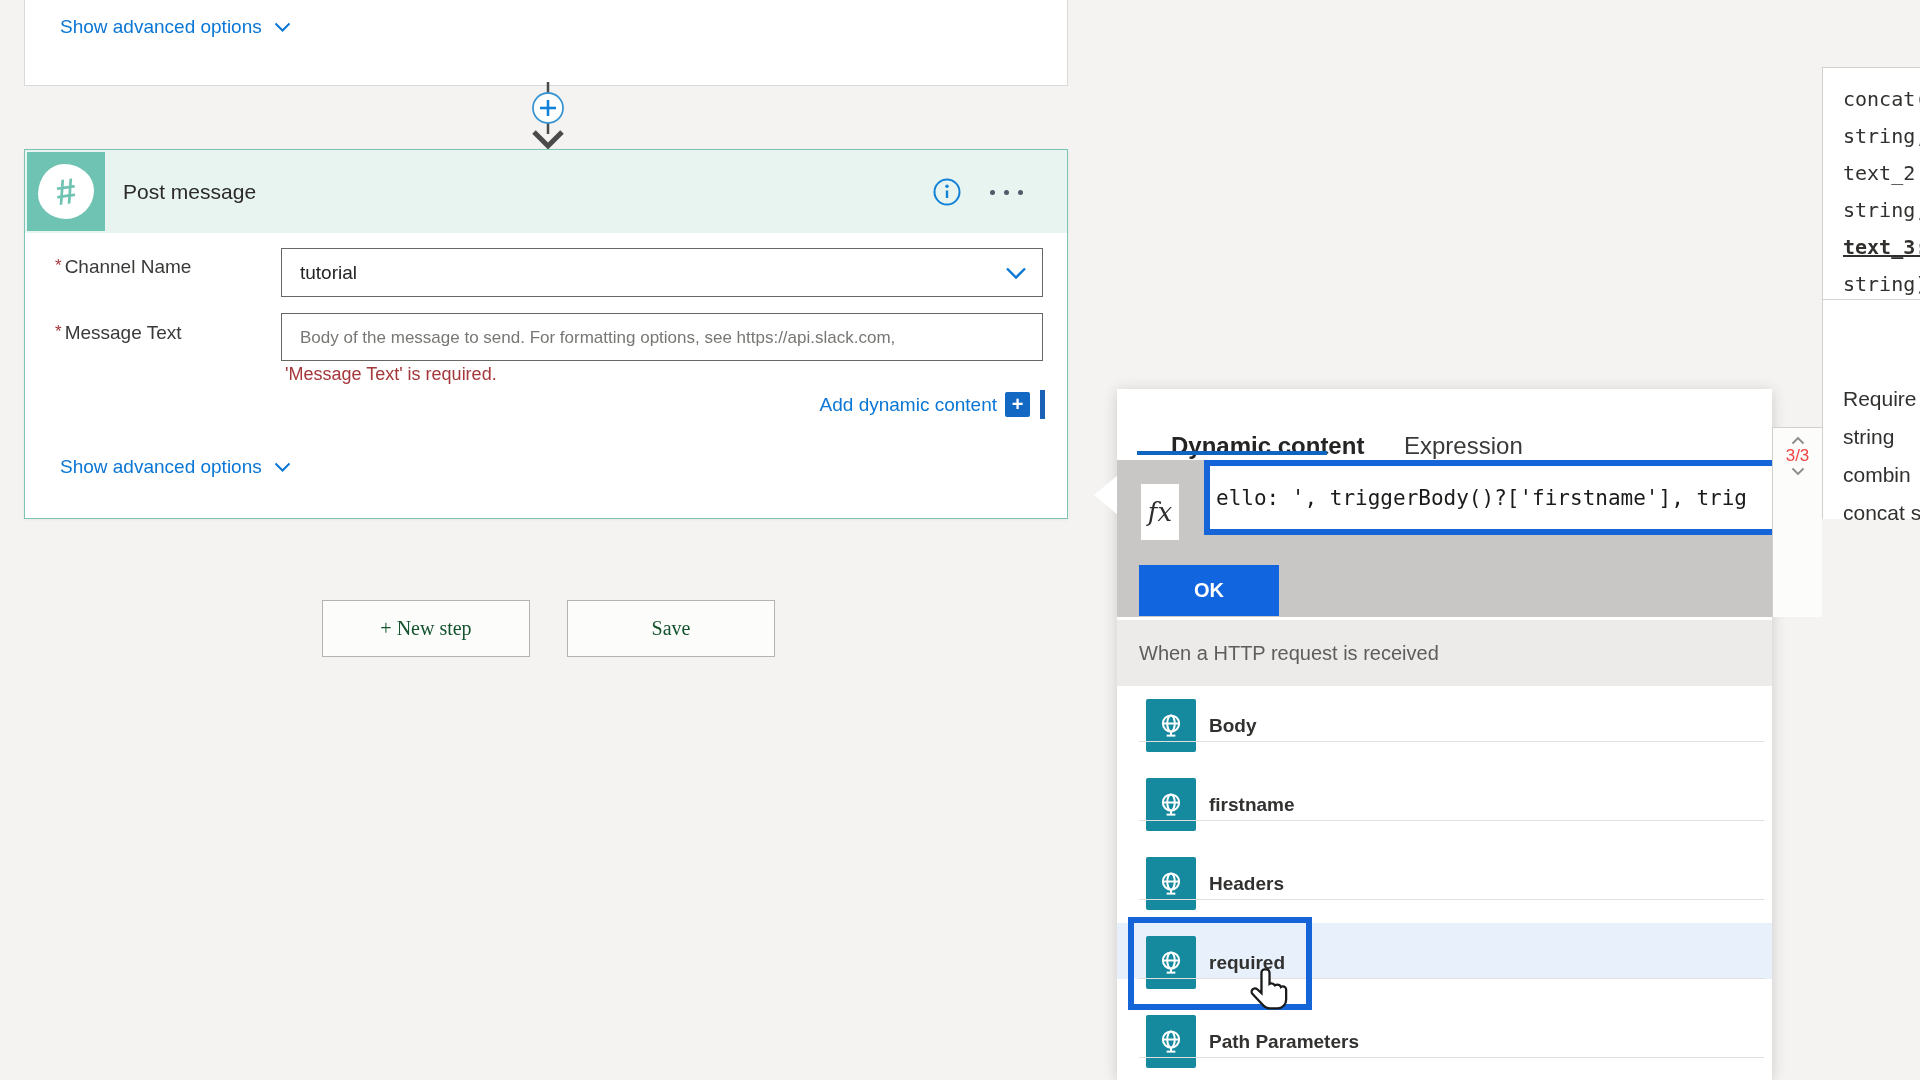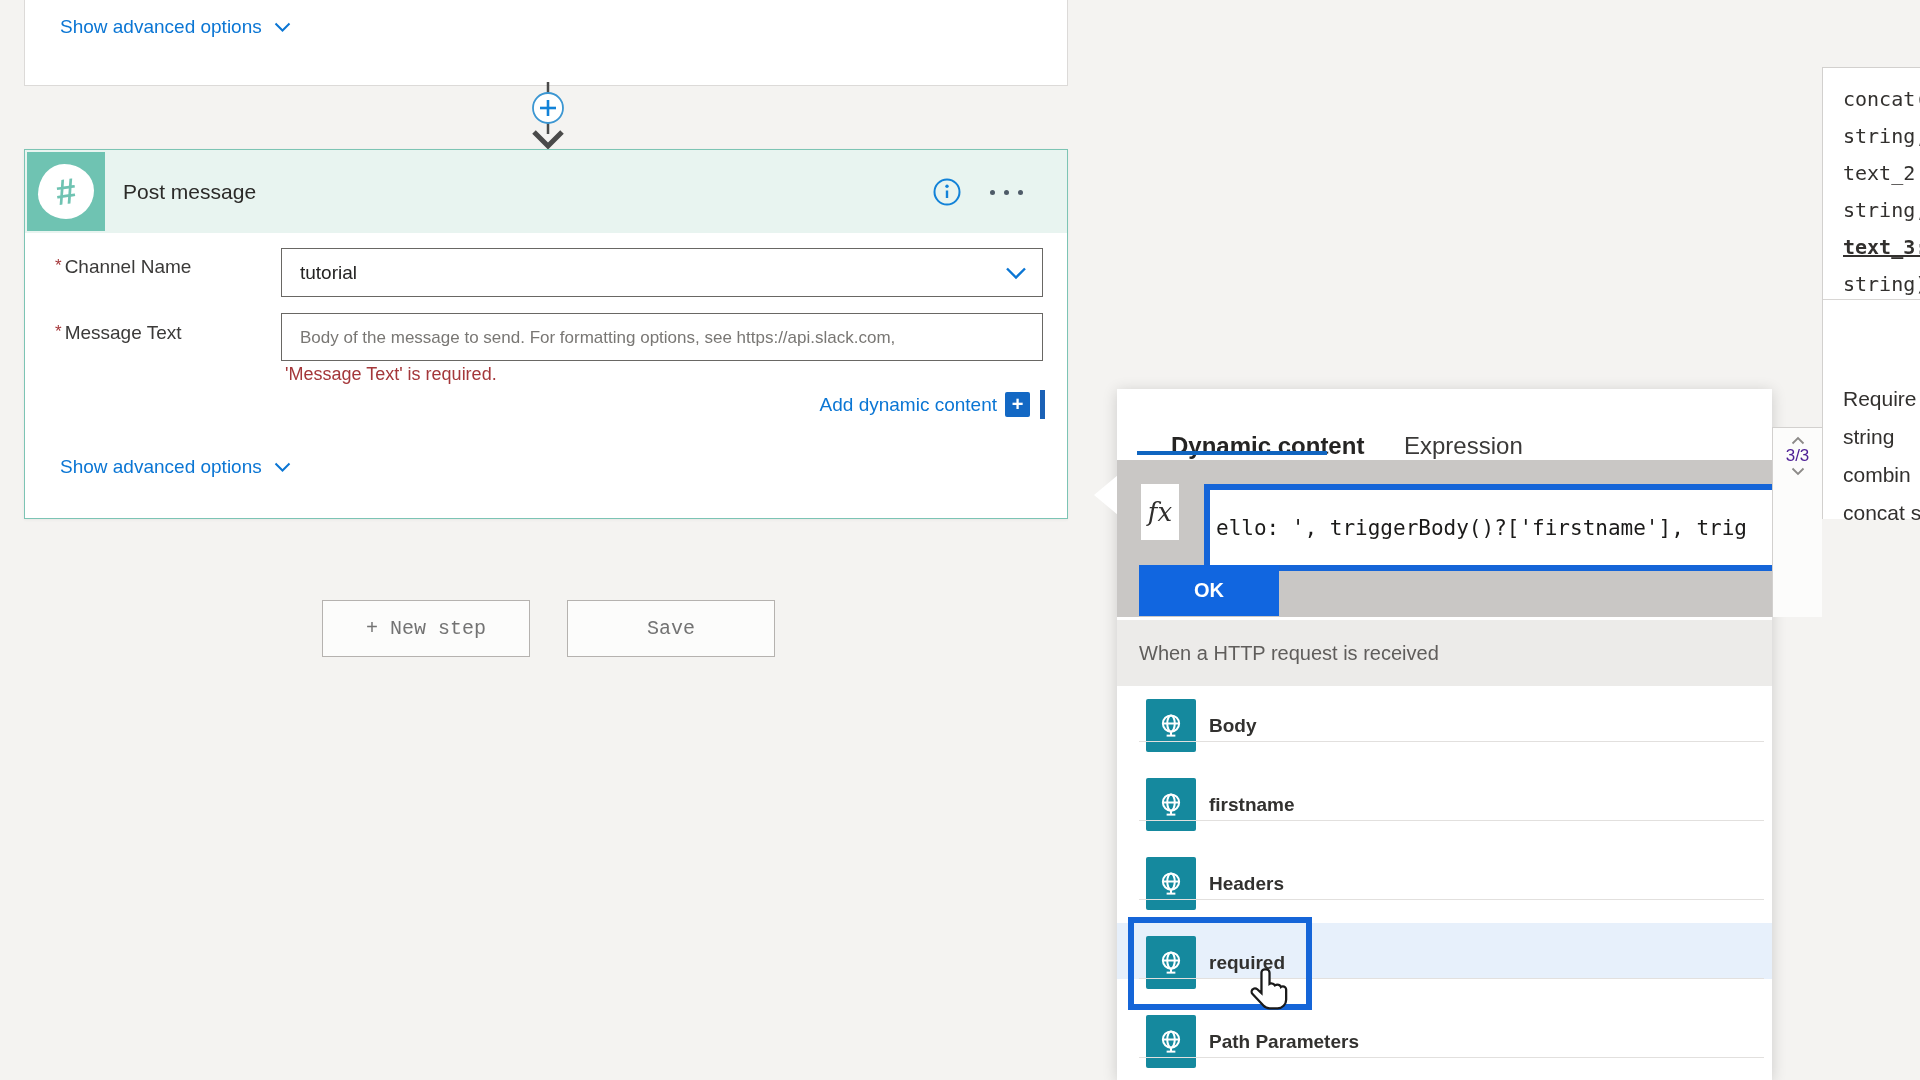--- a/index.html
+++ b/index.html
@@ -44,41 +44,41 @@
   .error-text { position:absolute; left:260px; top:214px; font-size:18px; color:#a4373a; }
   .add-dynamic { position:absolute; right:22px; top:240px; display:flex; align-items:center; gap:8px; cursor:pointer; }
   .add-dynamic .lbl { color:#0b76d4; font-size:19px; }
   .plus-tile { width:25px; height:25px; background:#1368c4; border-radius:2px; color:#fff;
     font-size:20px; font-weight:bold; text-align:center; line-height:24px; }
   .caret-bar { width:5px; height:29px; background:#1b61b5; margin-left:2px; }
   .card-adv { left:35px; top:306px; position:absolute; }
 
   
   .btn { position:absolute; top:600px; width:208px; height:57px; background:#fcfcfb;
-    border:1px solid #b5b2af; font-size:20px; color:#737373;
+    border:1px solid #b5b2af; font-size:20px; color:#14532d;
     display:flex; align-items:center; justify-content:center; cursor:pointer;
-    font-family:Liberation Mono, monospace;text-align:right; }
+    font-family:Liberation Serif, serif;text-align:right; }
   .btn-newstep { left:322px; }
   .btn-save { left:567px; }
 
   
   .dc-panel { position:absolute; left:1117px; top:389px; width:655px; height:691px;
     background:#fff; box-shadow:0 2px 14px rgba(0,0,0,.16); }
   .panel-arrow { position:absolute; left:-23px; top:86px; width:0; height:0;
     border-right:24px solid #fff; border-top:20px solid transparent; border-bottom:20px solid transparent; }
   .tab { position:absolute; top:43px; font-size:24px; cursor:pointer;margin-left:32px; }
   .tab-active { left:22px; font-weight:bold; color:#252423; }
   .tab-underline { position:absolute; left:20px; top:62px; width:190px; height:4px; background:#1065c0; }
   .tab-idle { left:255px; color:#3b3a39; }
 
   .expr-toolbar { position:absolute; left:0; top:71px; width:655px; height:157px; background:#c9c7c5; }
   .fx-box { position:absolute; left:24px; top:24px; width:38px; height:56px; background:#fff;
     display:flex; align-items:center; justify-content:center;
     font-family:"DejaVu Serif", serif; font-style:italic; font-size:26px; color:#2f2e2d; cursor:pointer; }
-  .expr-input { position:absolute; left:87px; top:24px; width:582px; height:87px;
+  .expr-input { position:absolute; left:87px; top:0; width:582px; height:75px;
     border:6px solid #1565d8; background:#c4b5fd; }
   .expr-input input { width:100%; height:100%; border:none; outline:none;
     font-family:"DejaVu Sans Mono", monospace; font-size:21px; color:#1b1a19; padding:0 6px; }
   .ok-btn { position:absolute; left:22px; top:176px; width:140px; height:51px;
     background:#1166e0; color:#fff; font-size:20px; font-weight:bold; border:none;
     display:flex; align-items:center; justify-content:center; cursor:pointer; }
   .section-row { position:absolute; left:0; top:231px; width:655px; height:66px; background:#ecebe9;
     display:flex; align-items:center; padding-left:22px; font-size:20px; color:#5f5d5b; }
 
   .dc-list { position:absolute; left:0; top:297px; width:655px; }
@@ -93,21 +93,21 @@
   .row-headers { top:158px; }
   .row-lastname { top:237px; background:#e7f0fb; }
   .row-pathparams { top:316px;text-decoration:underline; }
   .annotation-box { position:absolute; left:11px; top:528px; width:184px; height:93px;
     border:6px solid #1565d8; z-index:10; pointer-events:none; }
 
   
   .pager { position:absolute; left:1772px; top:427px; width:50px; height:190px; background:#fcfcfb;
     border-top:1px solid #d2d0ce; border-left:1px solid #d2d0ce;
     display:flex; flex-direction:column; align-items:center; padding-top:8px; }
-  .pager-text { font-size:17px; color:#4c1d95; margin:1px 12px; }
+  .pager-text { font-size:17px; color:#ef4444; margin:1px 12px; }
   .pager svg { cursor:pointer; }
 
   
   .sig-panel { position:absolute; left:1822px; top:67px; width:98px; height:452px; background:#fff;
     border-left:1px solid #d2d0ce; border-top:1px solid #d2d0ce; }
   .code-block { position:absolute; left:20px; top:13px; font-family:"DejaVu Sans Mono", monospace;
     font-size:20px; color:#32302e; white-space:nowrap; }
   .code-block div { height:37px; line-height:37px; }
   .code-em { font-weight:bold; text-decoration:underline; text-decoration-thickness:2px; }
   .sig-divider { position:absolute; left:0; top:231px; width:98px; border-top:1px solid #d8d6d4; }

